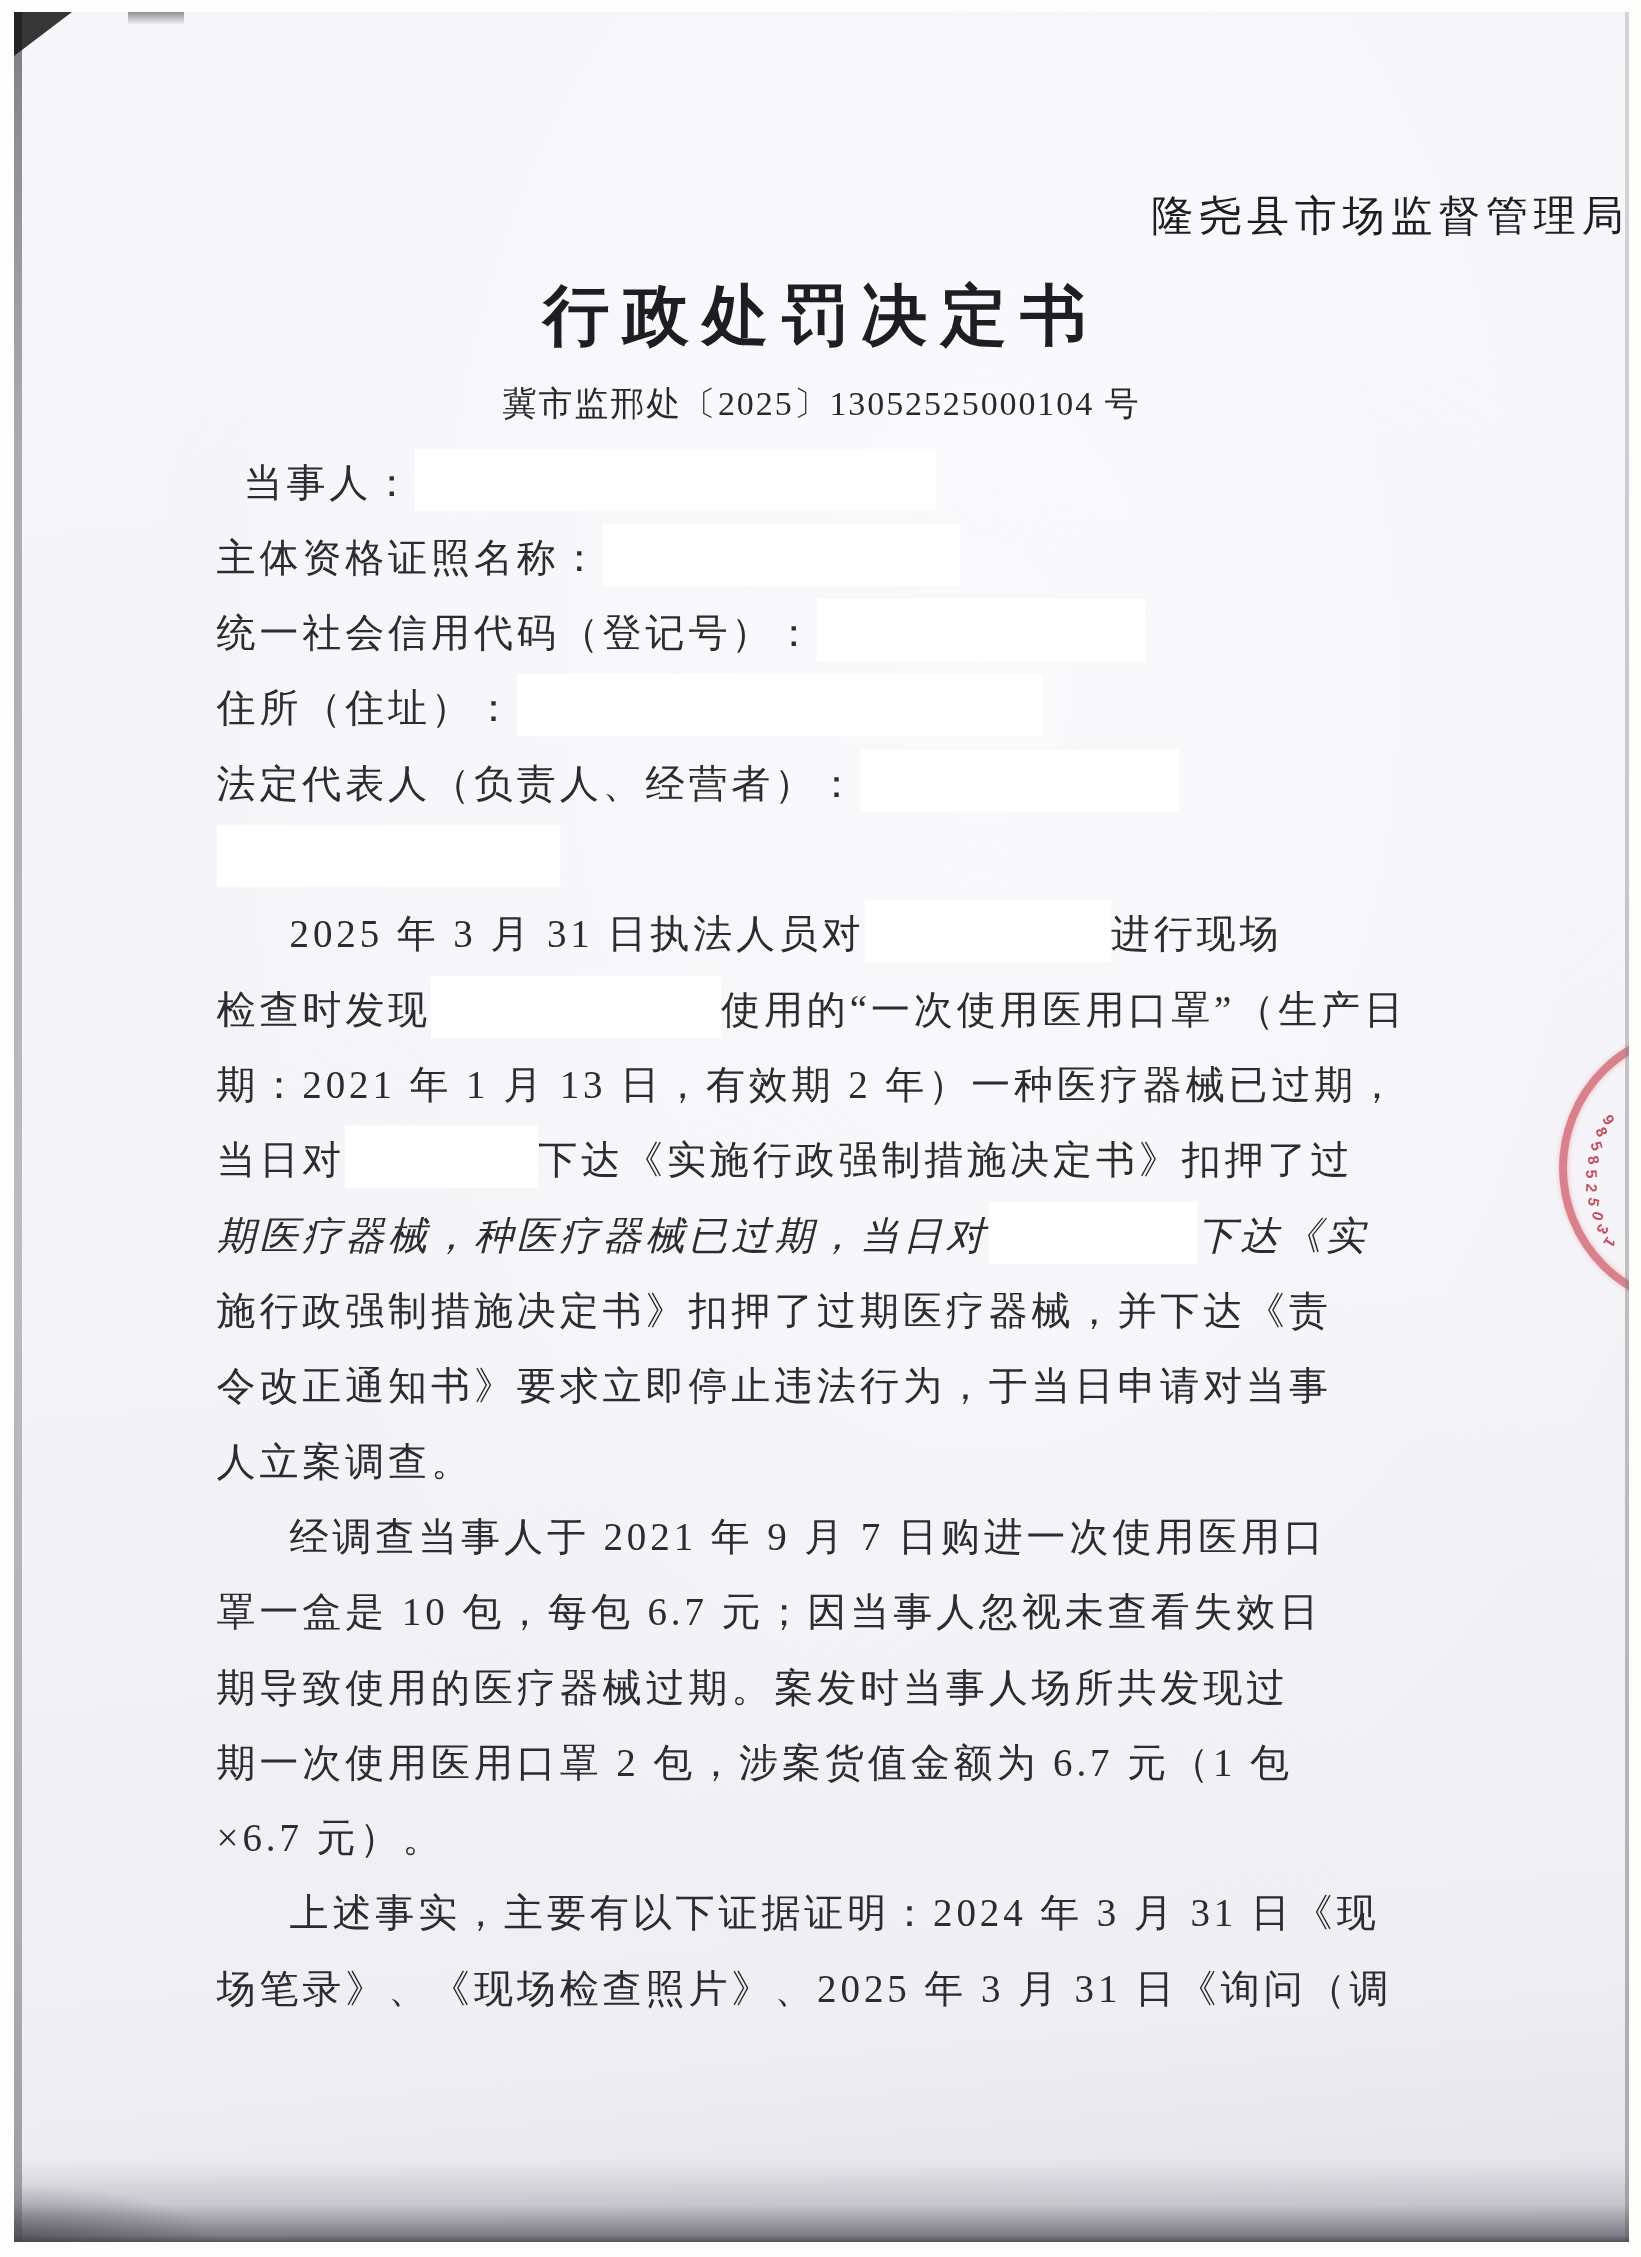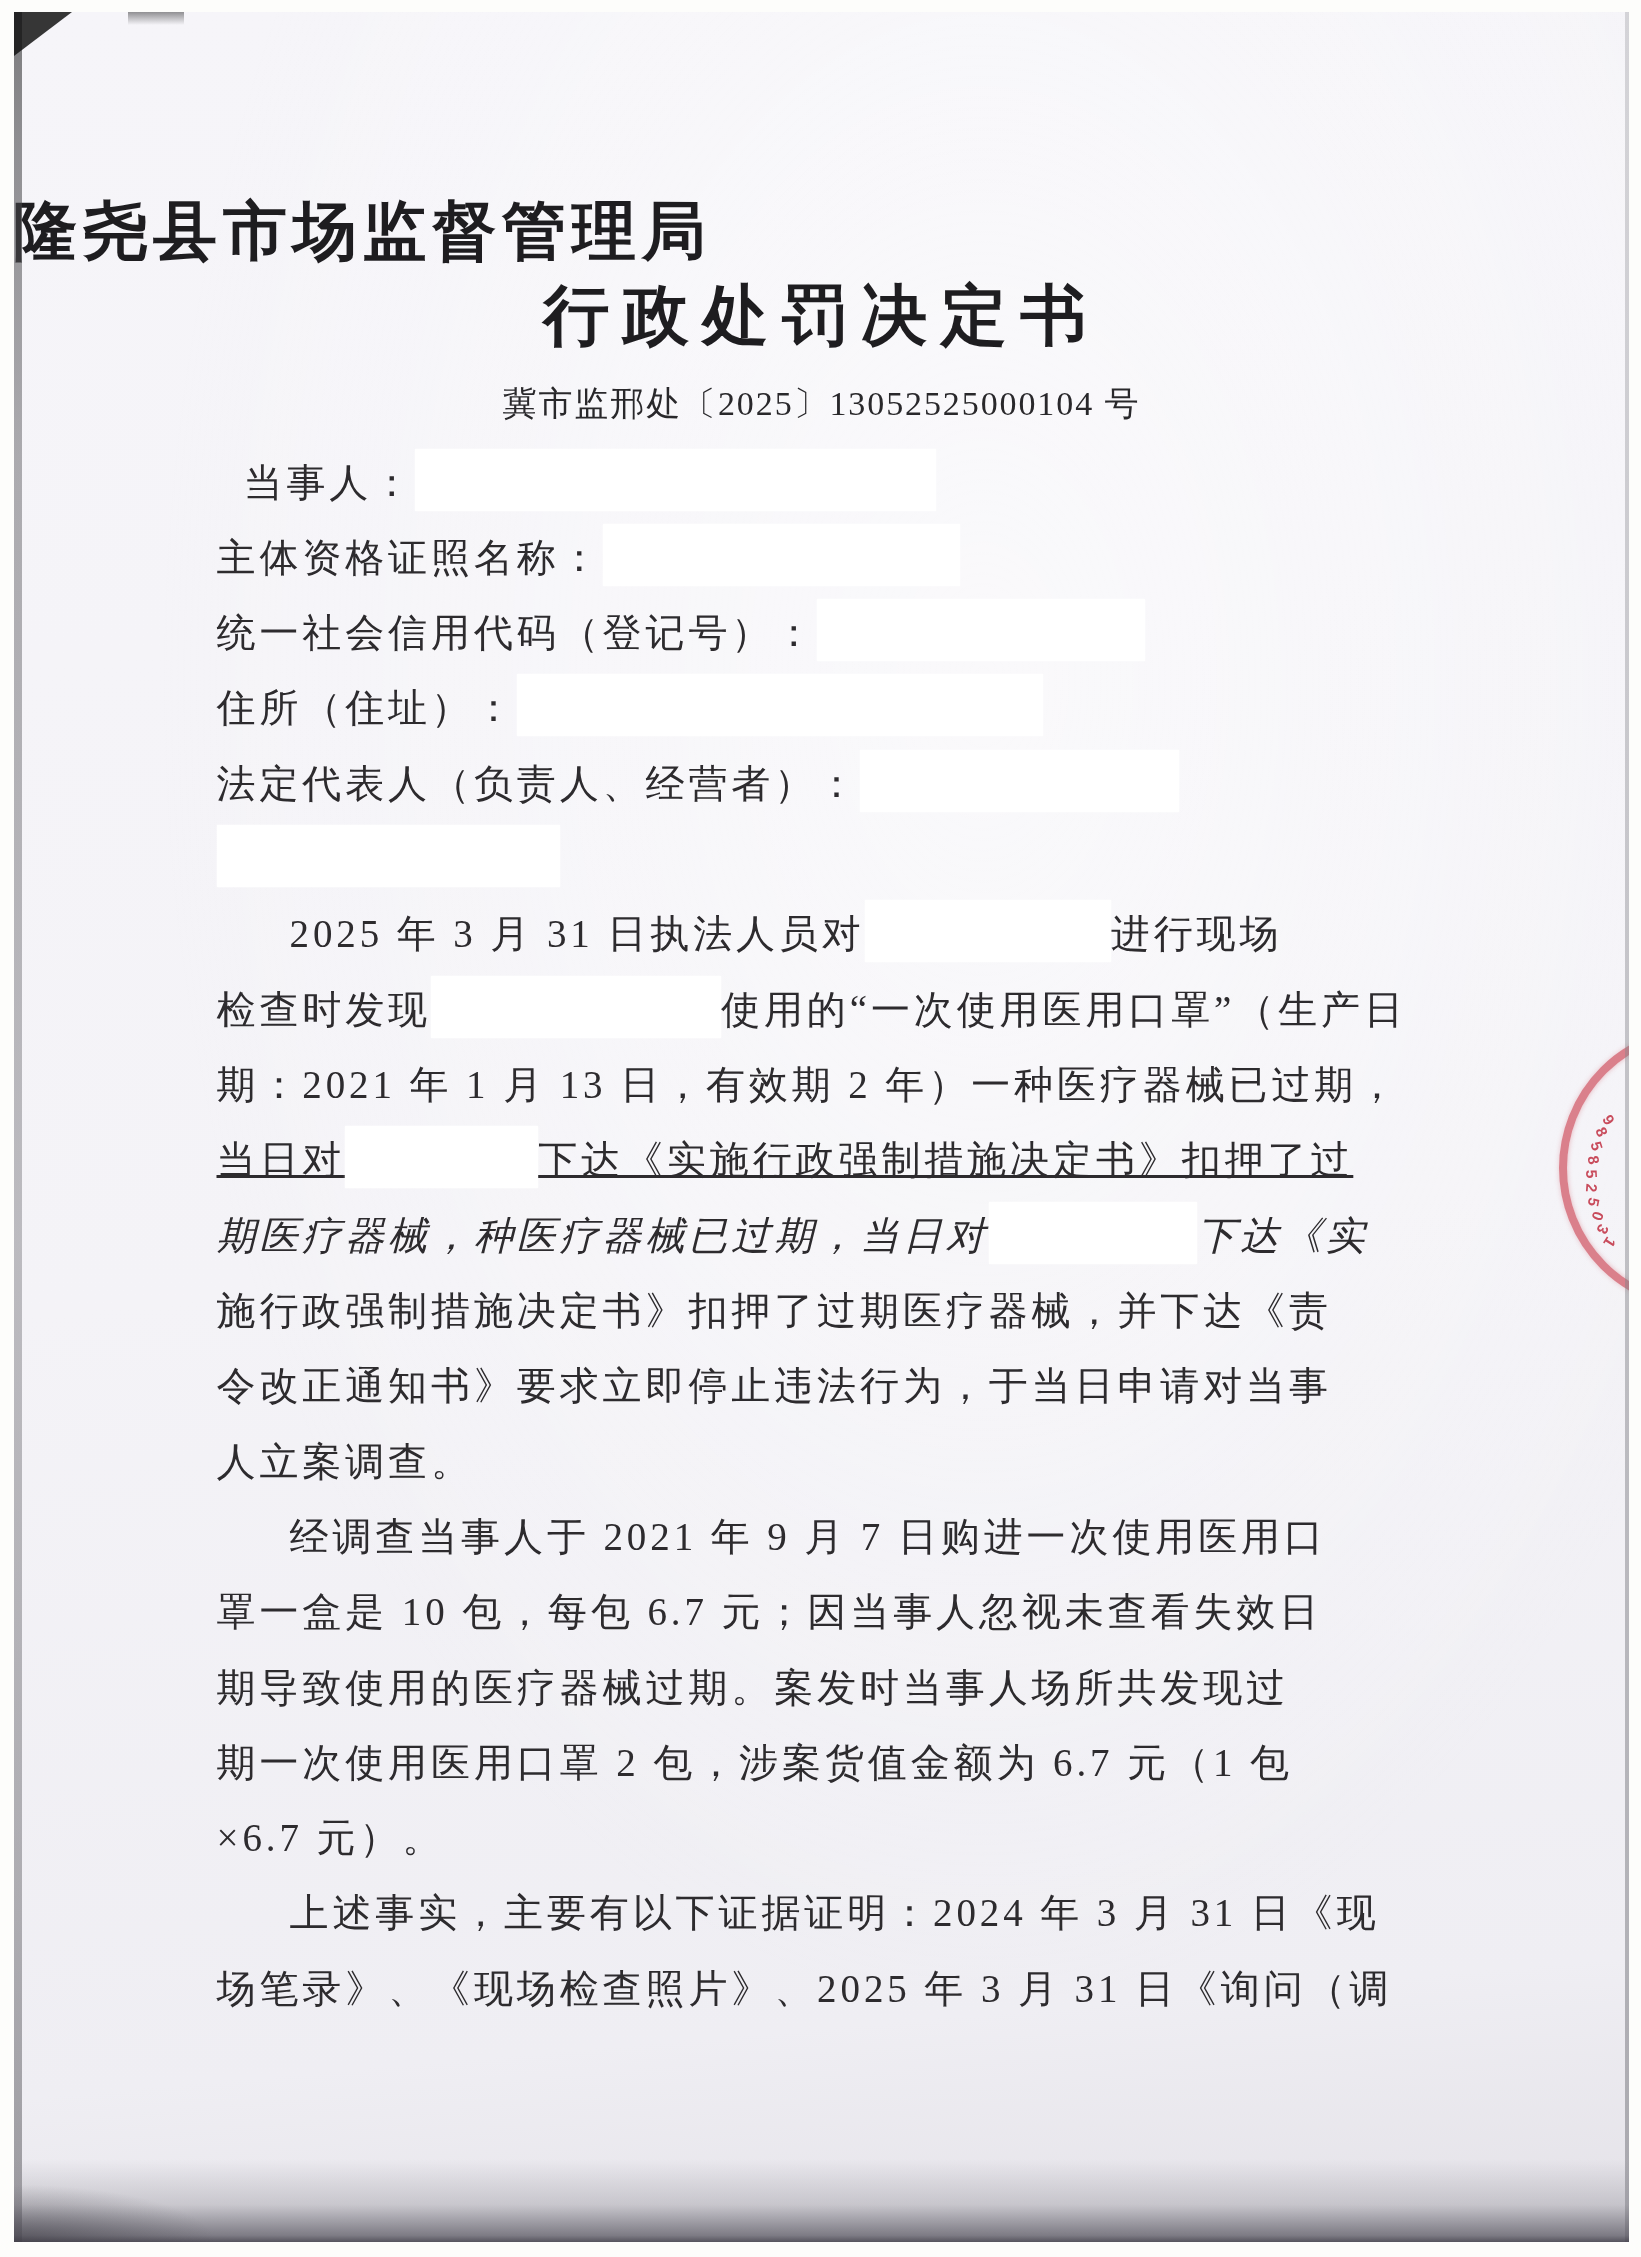--- a/index.html
+++ b/index.html
@@ -36,22 +36,22 @@
   .edge-bottom{
     position:absolute;left:0;right:0;bottom:0;height:83px;
     background:linear-gradient(to bottom,rgba(147,145,153,0) 0%,rgba(147,145,153,.38) 55%,rgba(96,94,104,.78) 92%,rgba(70,68,78,.9) 100%);
   }
   .corner-bl{
     position:absolute;left:0;bottom:0;width:203px;height:58px;
     background:radial-gradient(ellipse at 0% 100%,rgba(60,58,66,.55),rgba(60,58,66,0) 70%);
   }
   
   .title1{
-    position:absolute;left:0;top:176px;width:100%;text-align:left;
-    font-size:64px;font-weight:bold;letter-spacing:5.8px;color:#1e1d20;
+    position:absolute;left:0;top:176px;width:100%;text-align:right;
+    font-size:42px;font-weight:normal;letter-spacing:5.8px;color:#1e1d20;
   }
   .title2{
     position:absolute;left:0;top:259px;width:100%;text-align:center;
     font-size:66px;font-weight:bold;letter-spacing:13.5px;color:#1e1d20;
   }
   .docnum{
     position:absolute;left:0;top:369px;width:100%;text-align:center;
     font-size:34px;letter-spacing:1.9px;color:#29282b;
   }
   
@@ -90,21 +90,21 @@
     <div id="bodyLines">
         <div class="line" style="top: 433px; left: 230px;"><span>当事人：</span><span class="redact" style="width: 521px;"></span></div>
         <div class="line" style="top: 508px; left: 203px;"><span>主体资格证照名称：</span><span class="redact" style="width: 357px;"></span></div>
         <div class="line" style="top: 583px; left: 203px;"><span>统一社会信用代码（登记号）：</span><span class="redact" style="width: 328px;"></span></div>
         <div class="line" style="top: 658px; left: 203px;"><span>住所（住址）：</span><span class="redact" style="width: 526px;"></span></div>
         <div class="line" style="top: 734px; left: 203px;"><span>法定代表人（负责人、经营者）：</span><span class="redact" style="width: 319px;"></span></div>
         <div class="line" style="top: 809px; left: 203px;"><span class="redact" style="width: 343px;"></span></div>
         <div class="line" style="top: 884px; left: 276px;"><span>2025 年 3 月 31 日执法人员对</span><span class="redact" style="width: 246px;"></span><span>进行现场</span></div>
         <div class="line" style="top: 960px; left: 203px;"><span>检查时发现</span><span class="redact" style="width: 290px;"></span><span>使用的“一次使用医用口罩”（生产日</span></div>
         <div class="line" style="top: 1035px; left: 203px;"><span>期：2021 年 1 月 13 日，有效期 2 年）一种医疗器械已过期，</span></div>
-        <div class="line" style="top: 1110px; left: 203px; text-decoration: underline;"><span>当日对</span><span class="redact" style="width: 193px;"></span><span>下达《实施行政强制措施决定书》扣押了过</span></div>
+        <div class="line" style="top: 1110px; left: 203px;"><span>当日对</span><span class="redact" style="width: 193px;"></span><span>下达《实施行政强制措施决定书》扣押了过</span></div>
         <div class="line" style="top: 1186px; left: 203px; font-style: italic;"><span>期医疗器械，种医疗器械已过期，当日对</span><span class="redact" style="width: 208px;"></span><span>下达《实</span></div>
         <div class="line" style="top: 1261px; left: 203px;"><span>施行政强制措施决定书》扣押了过期医疗器械，并下达《责</span></div>
         <div class="line" style="top: 1336px; left: 203px;"><span>令改正通知书》要求立即停止违法行为，于当日申请对当事</span></div>
         <div class="line" style="top: 1412px; left: 203px;"><span>人立案调查。</span></div>
         <div class="line" style="top: 1487px; left: 276px;"><span>经调查当事人于 2021 年 9 月 7 日购进一次使用医用口</span></div>
         <div class="line" style="top: 1562px; left: 203px;"><span>罩一盒是 10 包，每包 6.7 元；因当事人忽视未查看失效日</span></div>
         <div class="line" style="top: 1638px; left: 203px;"><span>期导致使用的医疗器械过期。案发时当事人场所共发现过</span></div>
         <div class="line" style="top: 1713px; left: 203px;"><span>期一次使用医用口罩 2 包，涉案货值金额为 6.7 元（1 包</span></div>
         <div class="line" style="top: 1788px; left: 203px;"><span>×6.7 元）。</span></div>
         <div class="line" style="top: 1863px; left: 276px;"><span>上述事实，主要有以下证据证明：2024 年 3 月 31 日《现</span></div>

